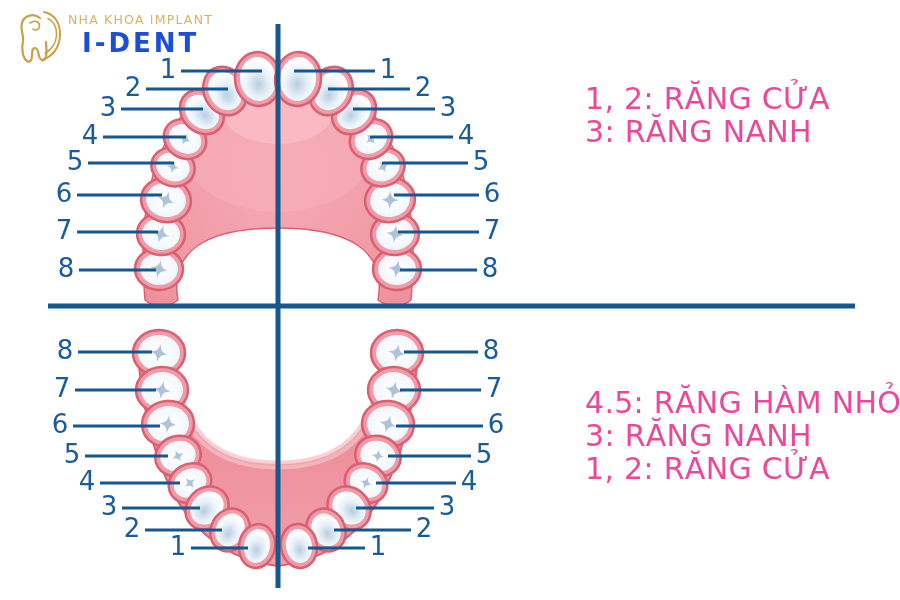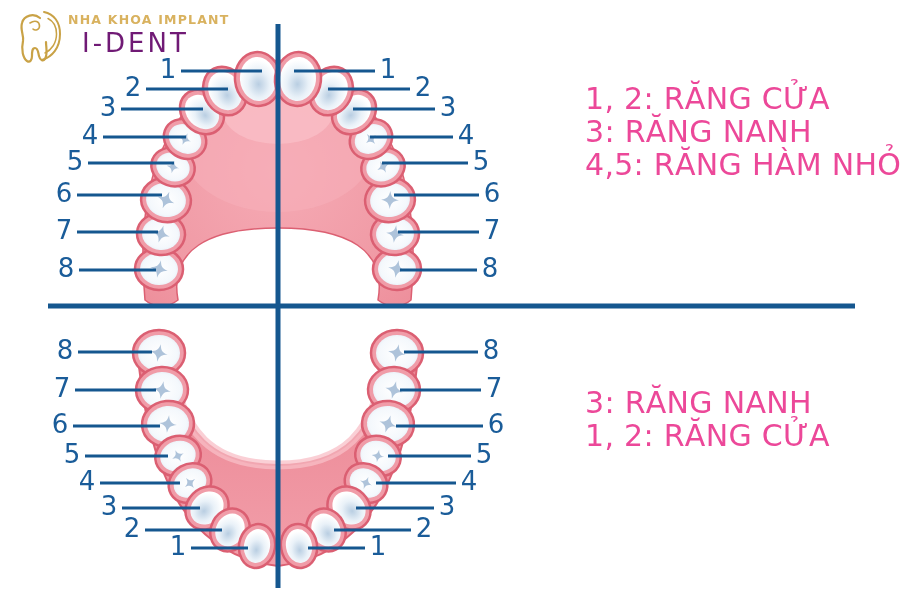--- a/index.html
+++ b/index.html
@@ -1,23 +1,23 @@
 <!DOCTYPE html>
 <html><head>
 <meta charset="utf-8">
 <style>
   html,body{margin:0;padding:0;background:#fff;}
   .stage{position:relative;width:900px;height:600px;background:#ffffff;overflow:hidden;
          font-family:"DejaVu Sans",sans-serif;}
   .logo{position:absolute;left:10px;top:4px;width:230px;height:62px;}
   .logo-icon{position:absolute;left:0;top:0;}
-  .logo-tagline{position:absolute;left:58px;top:8px;font-size:12.5px;font-weight:bold;
+  .logo-tagline{position:absolute;left:58px;top:8px;font-size:12.5px;font-weight:normal;
                 letter-spacing:1.2px;color:#D9B25F;white-space:nowrap;}
-  .logo-name{position:absolute;left:72px;top:24px;font-size:26px;font-weight:normal;
-             letter-spacing:3px;color:#701a75;white-space:nowrap;}
+  .logo-name{position:absolute;left:72px;top:24px;font-size:26px;font-weight:bold;
+             letter-spacing:3px;color:#1d4ed8;white-space:nowrap;}
   .legend{position:absolute;left:585px;width:310px;color:#ec4899;font-size:30px;
           line-height:33px;letter-spacing:.3px;white-space:nowrap;}
   .legend-upper{top:82px;}
   .legend-lower{top:386px;}
   svg#diagram{position:absolute;left:0;top:0;}
   .num{font-size:26px;fill:#1A5C99;}
 </style>
 </head>
 <body>
 
@@ -290,19 +290,19 @@
         <line x1="400" y1="390" x2="481" y2="390" stroke="#15578F" stroke-width="3"></line>
         <text x="494" y="397" text-anchor="middle" class="num">7</text>
         <line x1="404" y1="352" x2="478" y2="352" stroke="#15578F" stroke-width="3"></line>
         <text x="491" y="359" text-anchor="middle" class="num">8</text>
       </g>
   </svg>
 
   <div class="legend legend-upper">
     <div>1, 2: RĂNG CỬA</div>
     <div>3: RĂNG NANH</div>
-    <div>4,5: RĂNG HÀM NHỎ</div>
   </div>
   <div class="legend legend-lower">
+    <div>4.5: RĂNG HÀM NHỎ</div>
     <div>3: RĂNG NANH</div>
     <div>1, 2: RĂNG CỬA</div>
   </div>
 </div>
 
 </body></html>

